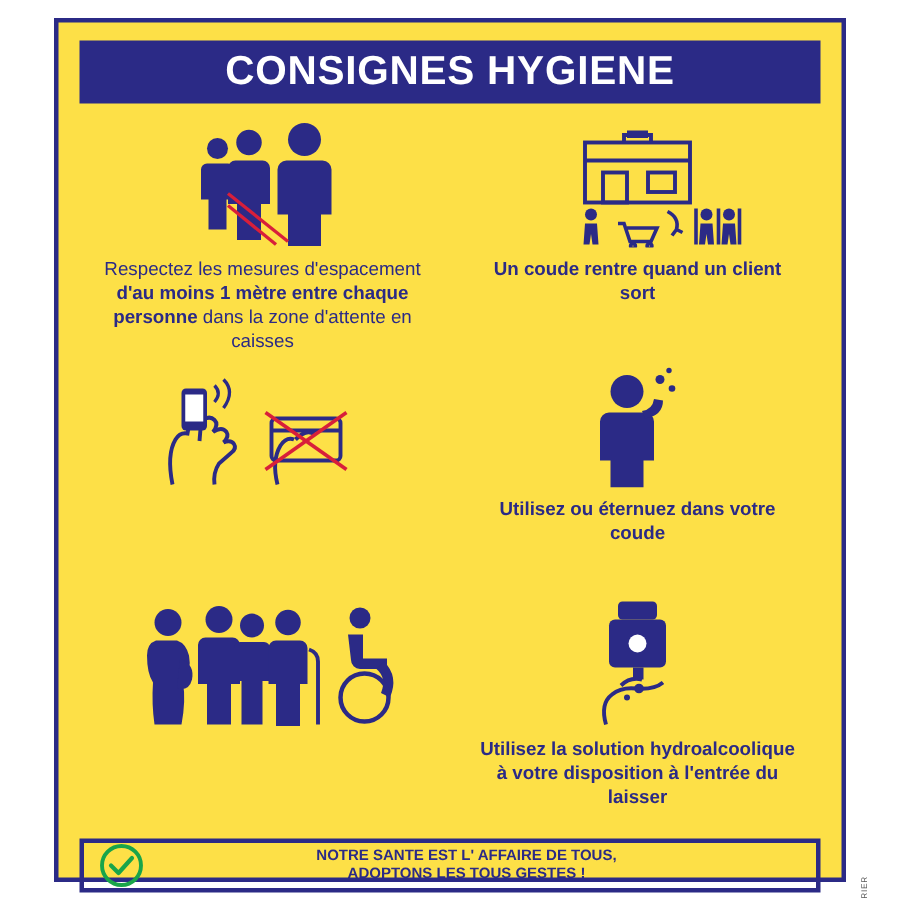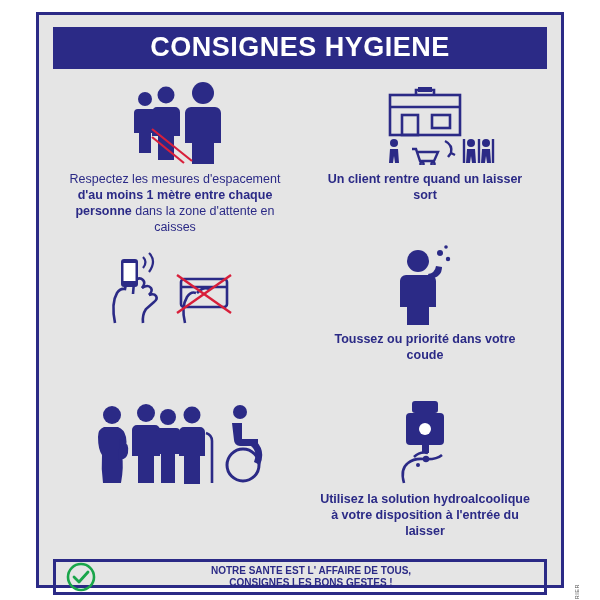--- a/index.html
+++ b/index.html
@@ -21,21 +21,21 @@
     box-sizing: border-box;
   }
   .frame {
     position: absolute;
     left: 36px;
     top: 12px;
     width: 528px;
     height: 576px;
     border: 3px solid #2b2a86;
     box-sizing: border-box;
-    background: #e5e5e5;
+    background: #fde047;
     display: flex;
     flex-direction: column;
     padding: 12px 14px 10px 14px;
   }
   .title-bar {
     background: #2b2a86;
     color: #ffffff;
     text-align: center;
     font-size: 27px;
     font-weight: bold;
@@ -173,21 +173,21 @@
               <path d="M62 70 h4 l4 12 h14 l4 -9 h-20"></path>
               <circle cx="72" cy="85" r="1.6"></circle>
               <circle cx="83" cy="85" r="1.6"></circle>
               <path d="M95 62 q8 4 6 12 M98 78 l3 -4 l4 2"></path>
               <line x1="114" y1="60" x2="114" y2="84"></line>
               <line x1="129" y1="60" x2="129" y2="84"></line>
               <line x1="143" y1="60" x2="143" y2="84"></line>
             </g>
           </svg>
         </div>
-        <div class="caption">Un client rentre quand un laisser sort</div>
+        <div class="caption">Un coude rentre quand un client sort</div>
       </div>
 
       <div class="cell">
         <div class="art">
           <svg width="180" height="86" viewBox="0 0 180 86">
             <g fill="none" stroke="#2b2a86" stroke-width="2.6">
               <path d="M30 84 q-4 -20 2 -30 q3 -5 8 -4 q2 -12 6 -12 q3 0 3 5 l-1 12"></path>
               <path d="M48 43 q6 -6 10 -2 q3 3 -1 8"></path>
               <path d="M57 49 q6 -4 9 0 q2 3 -2 7"></path>
               <path d="M64 56 q5 -2 7 1 q2 3 -2 6 l-8 7 q-4 6 -3 14"></path>
@@ -222,21 +222,21 @@
               <path d="M46 36 h24 a6 6 0 0 1 6 6 v26 h-7 v18 h-22 v-18 h-7 v-26 a6 6 0 0 1 6 -6 z"></path>
               <path d="M70 40 q12 -2 12 -12 l-6 -1 q-1 7 -8 8 z"></path>
             </g>
             <g fill="#2b2a86">
               <circle cx="80" cy="14" r="3"></circle>
               <circle cx="88" cy="20" r="2.2"></circle>
               <circle cx="86" cy="8" r="1.8"></circle>
             </g>
           </svg>
         </div>
-        <div class="caption">Toussez ou priorité dans votre coude</div>
+        <div class="caption">Utilisez ou éternuez dans votre coude</div>
       </div>
 
       <div class="cell">
         <div class="art">
           <svg width="190" height="86" viewBox="0 0 190 86">
             <g fill="#2b2a86">
 
               <circle cx="32" cy="16" r="9"></circle>
               <path d="M24 28 q-6 2 -6 10 q0 12 4 18 q-1 14 1 28 h18 q3 -16 1 -28 q6 -8 4 -18 q-2 -8 -8 -10 z"></path>
               <path d="M40 40 q10 4 8 14 q-2 8 -10 6 z"></path>
@@ -292,19 +292,19 @@
 
     <div class="footer">
       <div class="check-wrap">
         <svg width="30" height="30" viewBox="0 0 30 30">
           <circle cx="15" cy="15" r="13" fill="none" stroke="#19a54a" stroke-width="2.6"></circle>
           <path d="M8 15 l5 5 l9 -10" fill="none" stroke="#19a54a" stroke-width="2.8" stroke-linecap="round" stroke-linejoin="round"></path>
         </svg>
       </div>
       <div class="footer-text">
         <div>NOTRE SANTE EST L' AFFAIRE DE TOUS,</div>
-        <div>CONSIGNES LES BONS GESTES !</div>
+        <div>ADOPTONS LES TOUS GESTES !</div>
       </div>
     </div>
 
   </div>
   <div class="side-code">HYG-CONSIGNES | EDITION : CORIUM CHABRIER</div>
 </div>
 
 </body></html>

